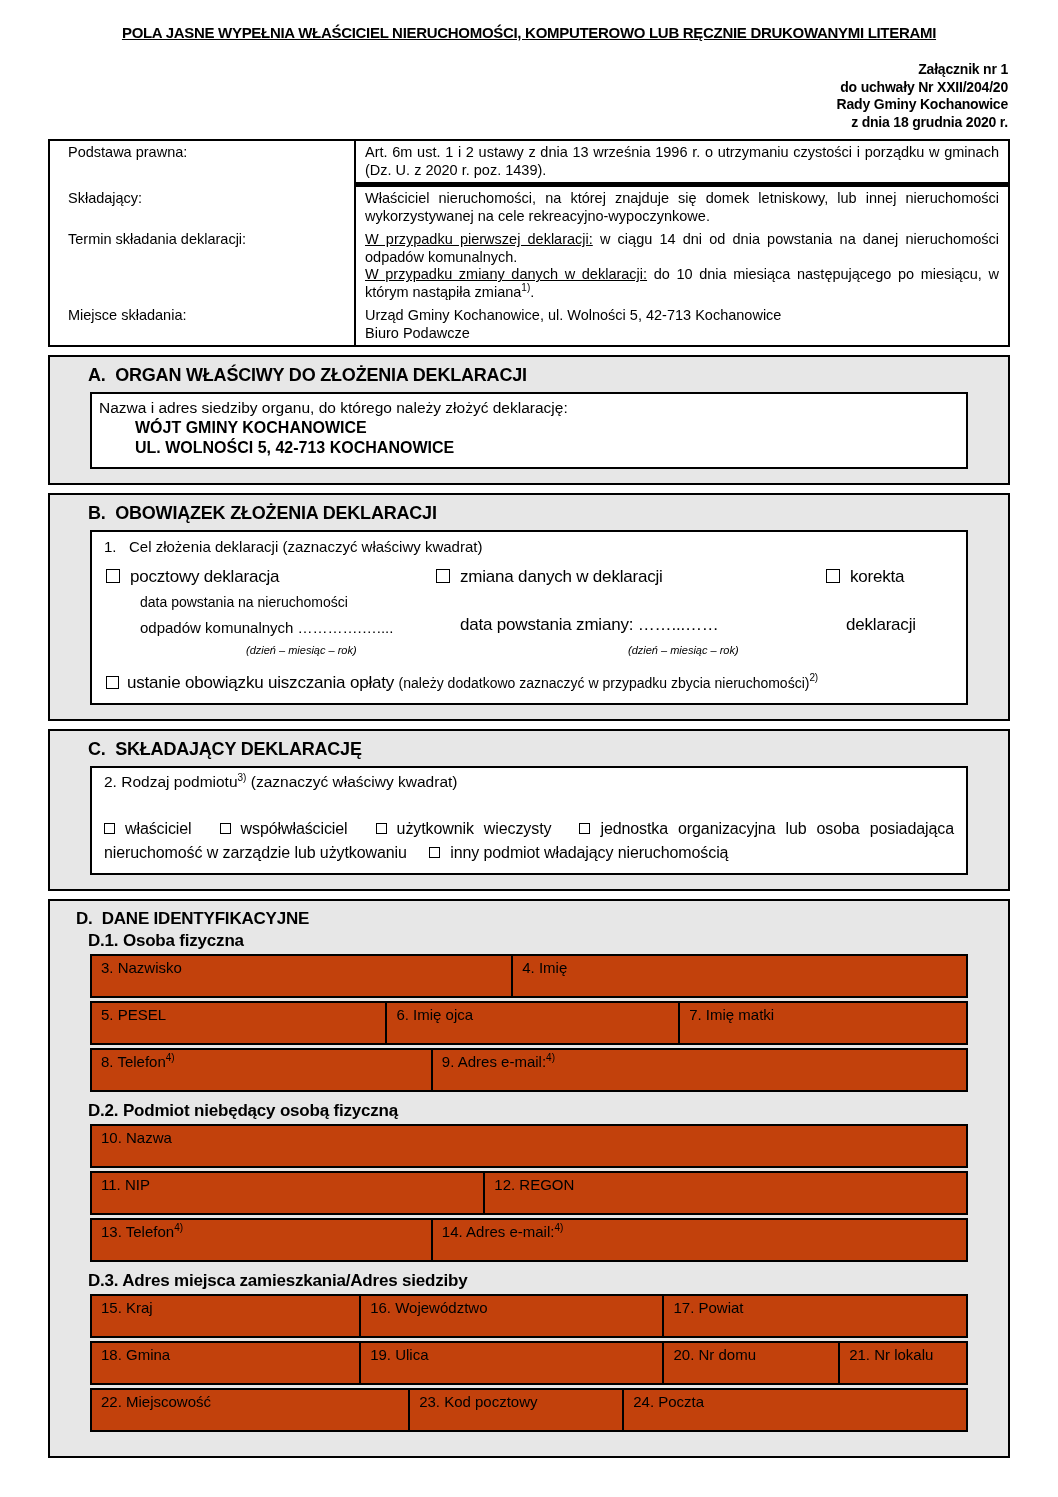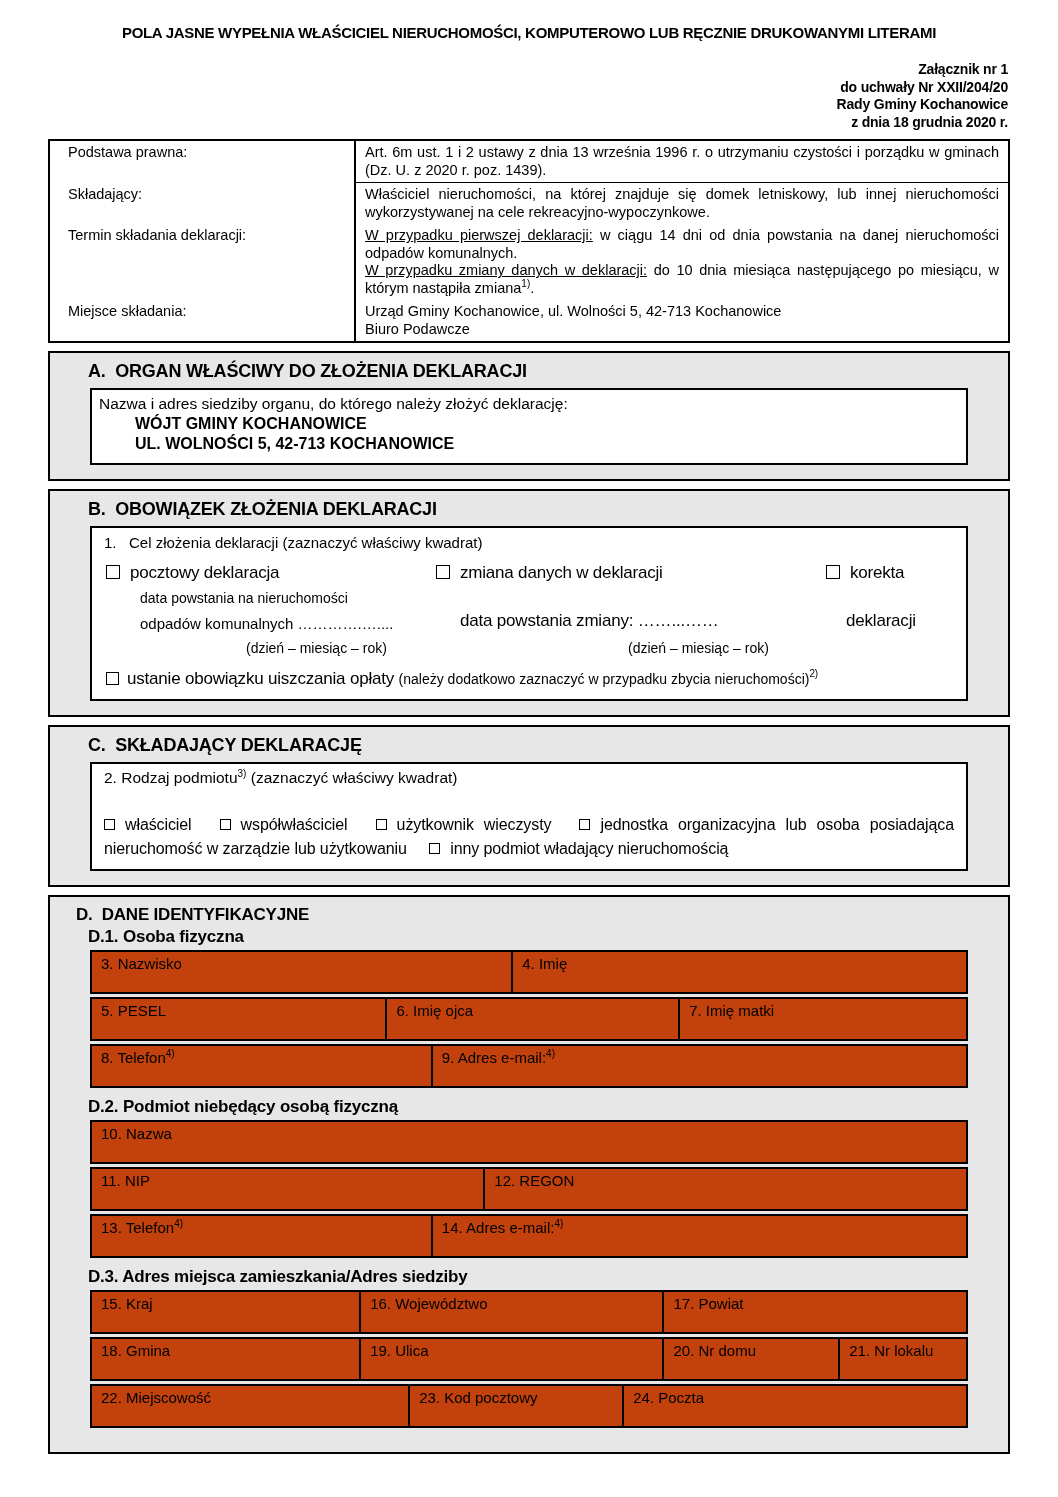--- a/index.html
+++ b/index.html
@@ -9,21 +9,21 @@
     font-family:"Liberation Sans", sans-serif;
     -webkit-font-smoothing:antialiased;
   }
   .page { position:relative; width:1058px; height:1497px; overflow:hidden; }
 
   
   .notice {
     padding-top:24px; text-align:center;
     font-weight:bold; font-size:15px; letter-spacing:-0.3px;
   }
-  .notice span { }
+  .notice span { text-decoration:underline; }
 
   
   .annex {
     margin:20px 50px 0 0; text-align:right;
     font-weight:bold; font-size:14px; line-height:1.25; letter-spacing:-0.2px;
   }
 
   
   .title {
     margin-top:16px; text-align:center;
@@ -31,21 +31,21 @@
   }
 
   
   .legal {
     width:958px; margin:8px auto 0; border:2px solid #000;
     display:grid; grid-template-columns:306px 1fr;
     font-size:14.5px; line-height:1.21;
   }
   .legal .lbl { border-right:2px solid #000; padding:3px 6px 3px 18px; }
   .legal .val { padding:3px 9px; text-align:justify; }
-  .legal .rowline { border-bottom:1px solid #000000; }
+  .legal .rowline { border-bottom:5px solid #000000; }
   .legal .u { text-decoration:underline; }
   .legal .block { display:block; text-align:justify; }
 
   sup.fn { font-size:10px; vertical-align:super; line-height:0; }
 
   
   .section {
     width:958px; margin:8px auto 0; border:2px solid #000;
     background:#e7e7e7;
   }
@@ -72,21 +72,21 @@
     border:1.5px solid #000; background:#fff; vertical-align:-1px;
   }
   .cb-sm {
     display:inline-block; width:9px; height:9px;
     border:1px solid #000; background:#fff; vertical-align:0px;
   }
   .b-opt { font-size:17px; letter-spacing:-0.2px; }
   .b-opt .cb { margin-right:10px; }
   .b-small { font-size:14px; }
   .b-mid { font-size:15px; }
-  .b-hint { font-size:14px; }
+  .b-hint { font-size:11px; font-style:italic; }
   .b-last { font-size:17px; letter-spacing:-0.2px; margin:2px 0 2px 2px; }
   .b-last .cb { width:11px; height:11px; margin-right:8px; }
   .b-last .note { font-size:14px; letter-spacing:0; }
 
   
   .c-inner { padding:5px 12px 8px; }
   .c-q { font-size:15.5px; }
   .c-opts {
     margin-top:26px; font-size:16px; line-height:1.5;
     text-align:justify; letter-spacing:-0.1px;

